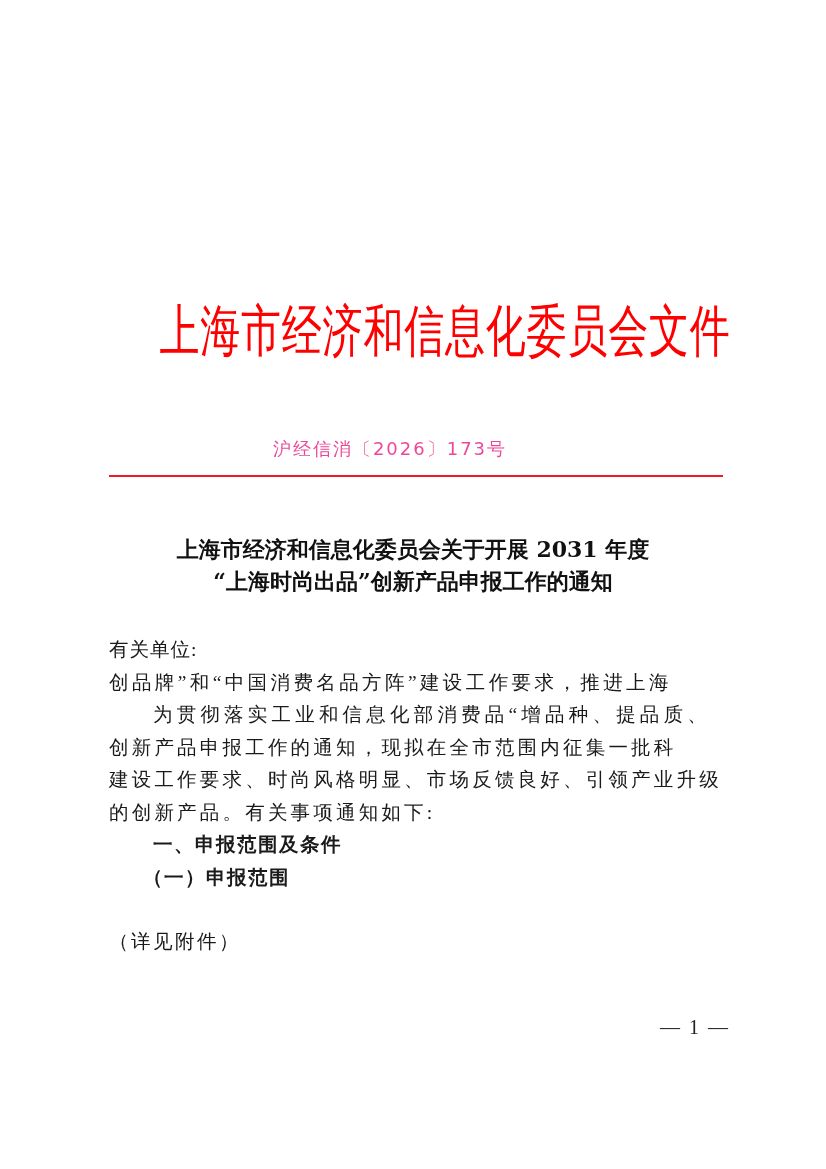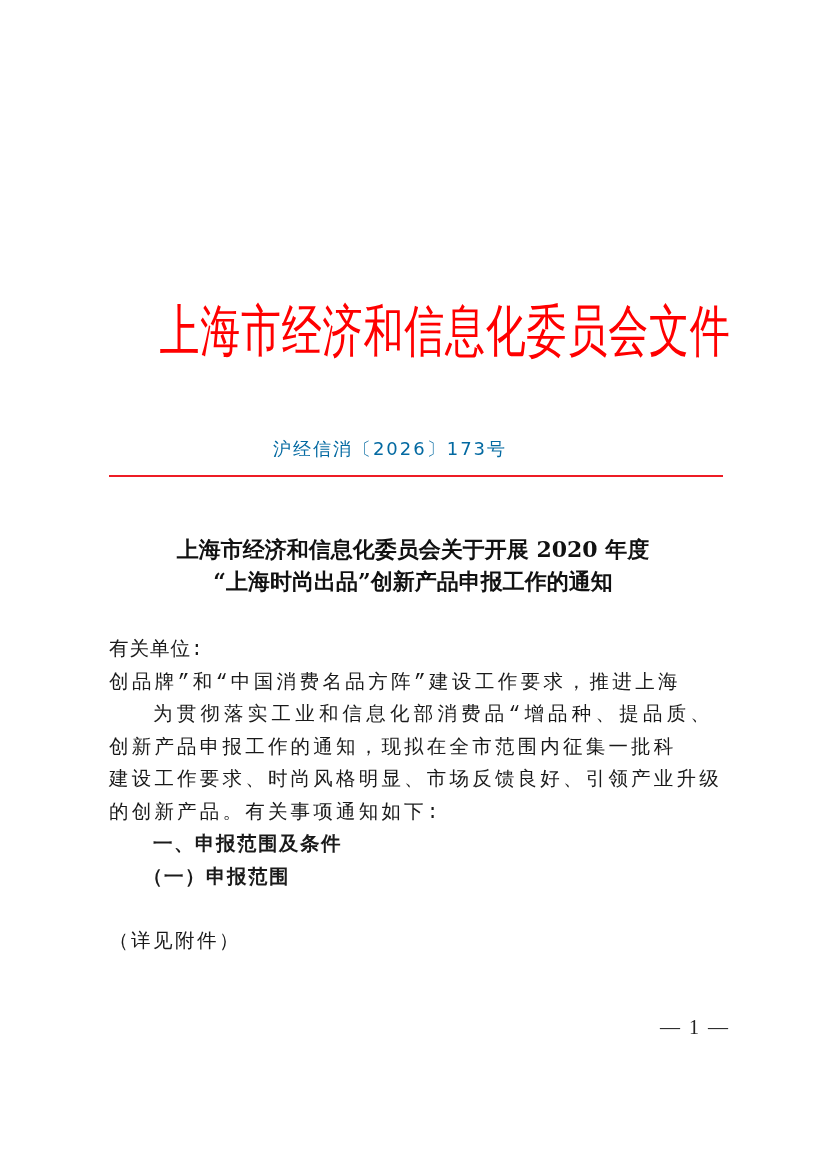--- a/index.html
+++ b/index.html
@@ -43,21 +43,21 @@
     }
     .doc-number {
       position: absolute;
       left: 0;
       width: 780px;
       top: 436px;
       text-align: center;
       font-family: "DejaVu Sans", "Liberation Sans", sans-serif;
       font-size: 18px;
       line-height: 26px;
-      color: #0369a1;
+      color: #ec4899;
       letter-spacing: 2px;
     }
     .red-rule {
       position: absolute;
       left: 109px;
       width: 614px;
       top: 475px;
       height: 2px;
       background: #ee1c25;
     }
@@ -72,21 +72,21 @@
       font-size: 22px;
       line-height: 32px;
       color: #111111;
     }
     .title div { white-space: nowrap; }
     .body-text {
       position: absolute;
       left: 109px;
       width: 618px;
       top: 634px;
-      font-family: Liberation Mono, monospace;
+      font-family: Liberation Serif, serif;
       font-size: 19.5px;
       line-height: 32.5px;
       color: #1a1a1a;
     }
     .line {
       white-space: nowrap;
       height: 32.5px;
       letter-spacing: 3.6px;
     }
     .line.justify {
@@ -116,21 +116,21 @@
 
   <div class="red-header">
     <span>上海市经济和信息化委员会文件</span>
   </div>
 
   <div class="doc-number">沪经信消〔2026〕173号</div>
 
   <div class="red-rule"></div>
 
   <div class="title">
-    <div>上海市经济和信息化委员会关于开展 2020 年度</div>
+    <div>上海市经济和信息化委员会关于开展 2031 年度</div>
     <div>“上海时尚出品”创新产品申报工作的通知</div>
   </div>
 
   <div class="body-text">
     <div class="line" style="letter-spacing:1px;">有关单位:</div>
 
     <div>
       <div class="line justify" style="letter-spacing:3.4px;">创品牌”和“中国消费名品方阵”建设工作要求，推进上海</div>
       <div class="line justify indent" style="letter-spacing:4.2px;">为贯彻落实工业和信息化部消费品“增品种、提品质、</div>
       <div class="line justify" style="letter-spacing:3.2px;">创新产品申报工作的通知，现拟在全市范围内征集一批科</div>

